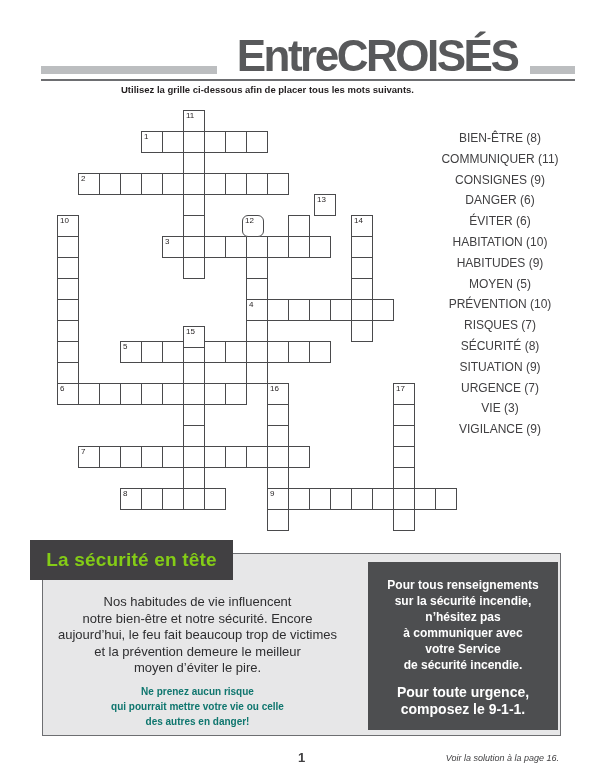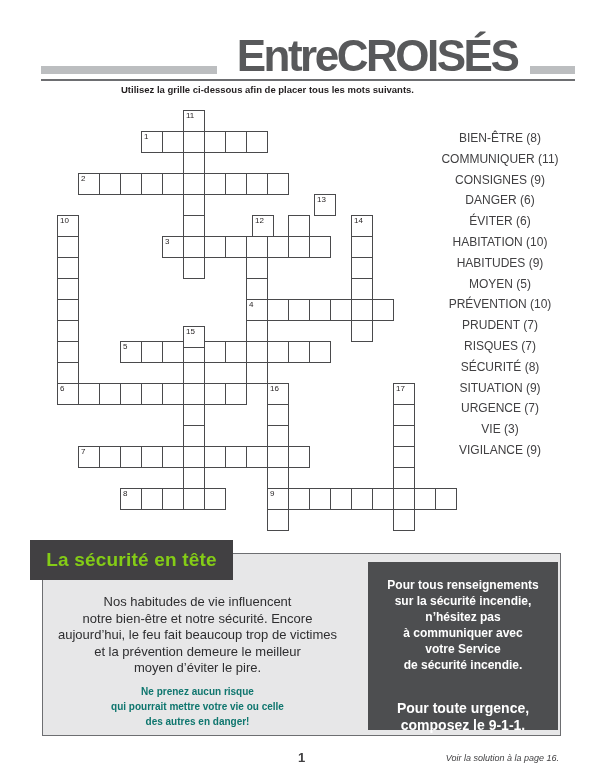--- a/index.html
+++ b/index.html
@@ -53,21 +53,21 @@
   }
   .safety-warning{
     position:absolute;left:45px;top:685px;width:305px;text-align:center;
     font-size:10px;line-height:14.8px;font-weight:bold;color:#0f766e;
   }
   .info-box{
     position:absolute;left:368px;top:562px;width:190px;height:168px;background:#4d4e50;
     color:#ffffff;text-align:center;box-sizing:border-box;padding-top:15px;
   }
   .info-text-1{font-size:12px;line-height:16px;font-weight:bold;}
-  .info-text-2{font-size:14px;line-height:16.5px;font-weight:bold;margin-top:27px;}
+  .info-text-2{font-size:14px;line-height:16.5px;font-weight:bold;margin-top:11px;}
   
   .page-number{
     position:absolute;left:0;top:750px;width:603px;text-align:center;
     font-size:13px;font-weight:bold;color:#414042;
   }
   .solution-note{
     position:absolute;right:44px;top:753px;font-size:9px;font-style:italic;color:#414042;
   }
 </style>
 </head>
@@ -185,21 +185,21 @@
       <div class="cell" style="left: 0px; top: 210px;"></div>
       <div class="cell" style="left: 0px; top: 231px;"></div>
       <div class="cell" style="left: 0px; top: 252px;"></div>
       <div class="cell" style="left: 126px; top: 0px;">
         <span class="num">11</span>
       </div>
       <div class="cell" style="left: 126px; top: 42px;"></div>
       <div class="cell" style="left: 126px; top: 84px;"></div>
       <div class="cell" style="left: 126px; top: 105px;"></div>
       <div class="cell" style="left: 126px; top: 147px;"></div>
-      <div class="cell" style="left: 195px; top: 105px;">
+      <div class="cell" style="left: 185px; top: 105px; border-radius: 6px;">
         <span class="num">12</span>
       </div>
       <div class="cell" style="left: 189px; top: 147px;"></div>
       <div class="cell" style="left: 189px; top: 168px;"></div>
       <div class="cell" style="left: 189px; top: 210px;"></div>
       <div class="cell" style="left: 189px; top: 252px;"></div>
       <div class="cell" style="left: 231px; top: 84px; margin-left: 26px;">
         <span class="num">13</span>
       </div>
       <div class="cell" style="left: 231px; top: 105px;"></div>
@@ -237,21 +237,20 @@
   <div class="word-list">
       <div class="word-item">BIEN-ÊTRE (8)</div>
       <div class="word-item">COMMUNIQUER (11)</div>
       <div class="word-item">CONSIGNES (9)</div>
       <div class="word-item">DANGER (6)</div>
       <div class="word-item">ÉVITER (6)</div>
       <div class="word-item">HABITATION (10)</div>
       <div class="word-item">HABITUDES (9)</div>
       <div class="word-item">MOYEN (5)</div>
       <div class="word-item">PRÉVENTION (10)</div>
-      <div class="word-item">PRUDENT (7)</div>
       <div class="word-item">RISQUES (7)</div>
       <div class="word-item">SÉCURITÉ (8)</div>
       <div class="word-item">SITUATION (9)</div>
       <div class="word-item">URGENCE (7)</div>
       <div class="word-item">VIE (3)</div>
       <div class="word-item">VIGILANCE (9)</div>
     </div>
 
   <div class="safety-panel"></div>
   <div class="safety-heading">La sécurité en tête</div>

